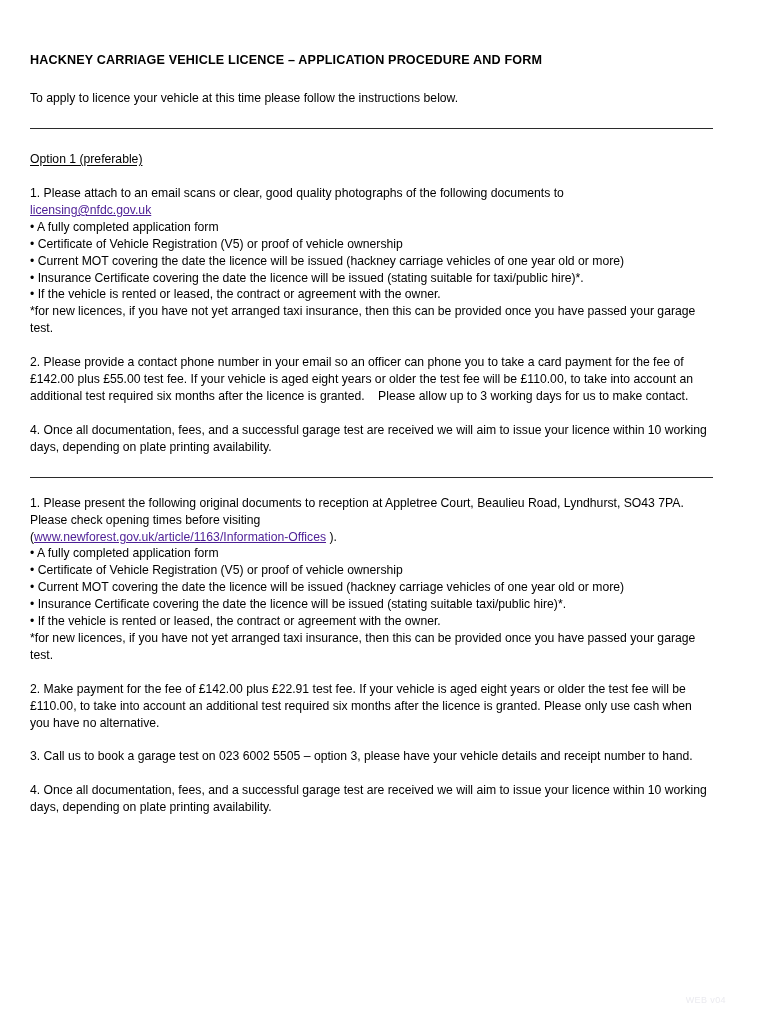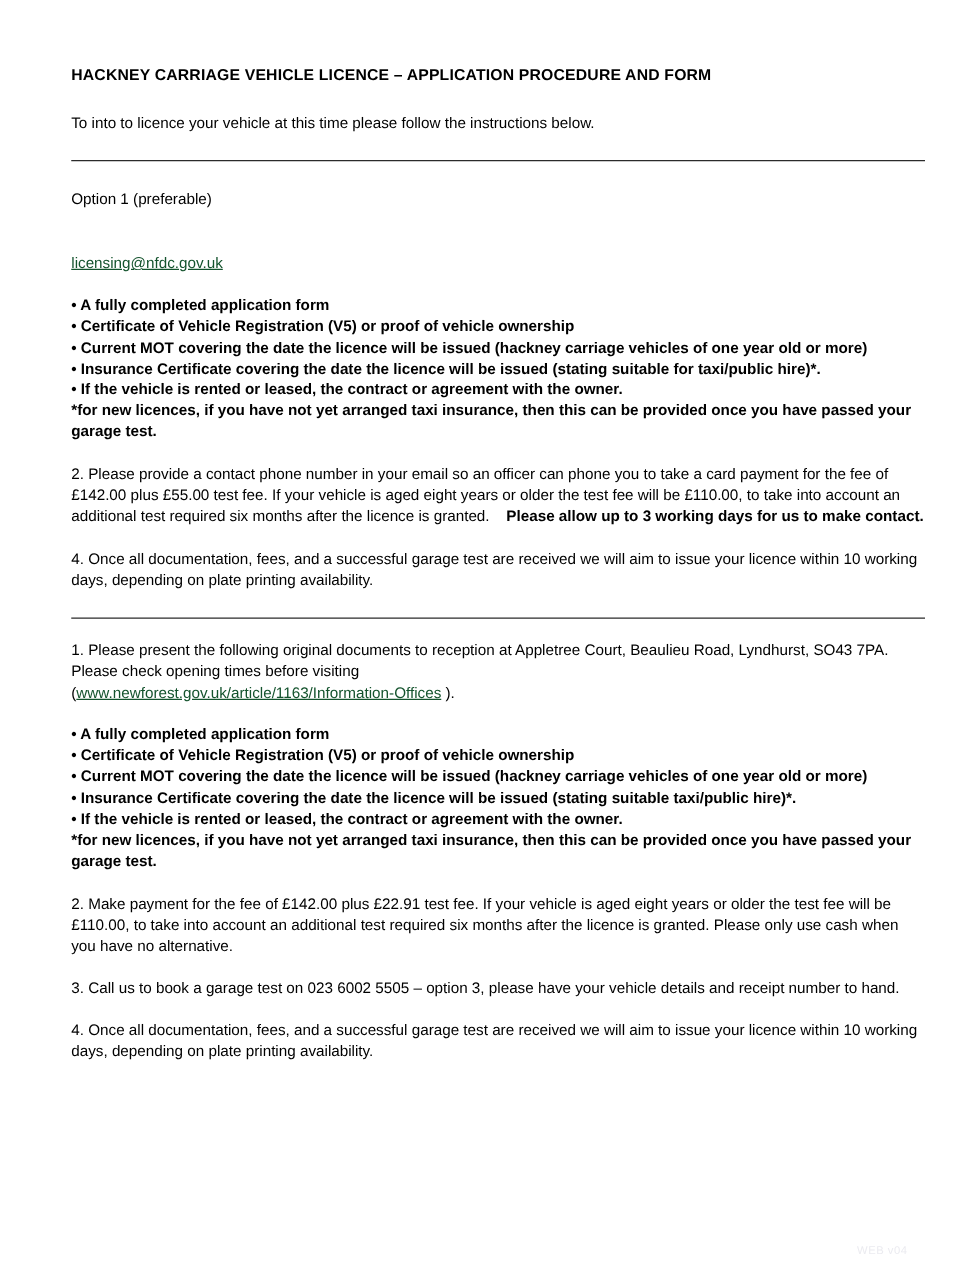--- a/index.html
+++ b/index.html
@@ -17,21 +17,21 @@
   }
   .page {
     position: absolute;
     left: 0; top: 0;
     width: 768px;
     height: 1024px;
     background: #ffffff;
   }
   .content {
     position: absolute;
-    left: 57px;
+    left: 30px;
     top: 52px;
     width: 684px;
   }
   .doc-title {
     font-size: 12.6px;
     font-weight: bold;
     letter-spacing: 0.15px;
     line-height: 16px;
     margin: 0 0 0 0;
   }
@@ -42,87 +42,86 @@
   }
   hr.rule {
     border: none;
     border-top: 1.6px solid #2b2b2b;
     margin: 21px 0 0 0;
     width: 683px;
   }
   .option-head {
     font-size: 12.2px;
     line-height: 17px;
+    text-decoration: underline;
     text-underline-offset: 2px;
     margin-top: 22px;
     display: inline-block;
   }
   .para {
     font-size: 12.2px;
     line-height: 16.9px;
     margin-top: 17px;
   }
   .bullets {
-    margin-top: 17px;
     font-size: 12.2px;
     line-height: 16.9px;
-    font-weight: bold;
   }
   .bullet {
     text-indent: 0;
   }
   .bullet::before {
     content: "• ";
   }
   .footnote {
     font-size: 12.2px;
     line-height: 16.9px;
   }
   .link {
-    color: #14532d;
+    color: #4c1d95;
     text-decoration: underline;
     text-underline-offset: 1px;
   }
   .nolink-paren {
     color: #000000;
     text-decoration: none;
   }
   b.strong {
-    font-weight: bold;
+    font-weight: normal;
     padding-left: 10px;
   }
   .watermark {
     position: absolute;
     right: 42px;
     top: 995px;
     font-size: 9px;
     color: #ebebf0;
     letter-spacing: 0.4px;
     font-family: "Liberation Sans", sans-serif;
   }
 </style>
 </head>
 <body>
 
 <div class="page">
   <div class="content">
 
     <div class="doc-title">HACKNEY CARRIAGE VEHICLE LICENCE – APPLICATION PROCEDURE AND FORM</div>
 
-    <div class="intro">To into to licence your vehicle at this time please follow the instructions below.</div>
+    <div class="intro">To apply to licence your vehicle at this time please follow the instructions below.</div>
 
     <hr class="rule">
 
     <div>
       <div>
         <span class="option-head">Option 1 (preferable)</span>
       </div>
 
       <div class="para">
-        <br>
+        <span>1. Please attach to an email scans or clear, good quality photographs of the following documents to</span><br>
         <a class="link" href="#">licensing@nfdc.gov.uk</a>
       </div>
 
       <div class="bullets">
         <div class="bullet">A fully completed application form</div>
         <div class="bullet">Certificate of Vehicle Registration (V5) or proof of vehicle ownership</div>
         <div class="bullet">Current MOT covering the date the licence will be issued (hackney carriage vehicles of one year old or more)</div>
         <div class="bullet">Insurance Certificate covering the date the licence will be issued (stating suitable for taxi/public hire)*.</div>
         <div class="bullet">If the vehicle is rented or leased, the contract or agreement with the owner.</div>
         <div class="footnote">*for new licences, if you have not yet arranged taxi insurance, then this can be provided once you have passed your garage test.</div>

